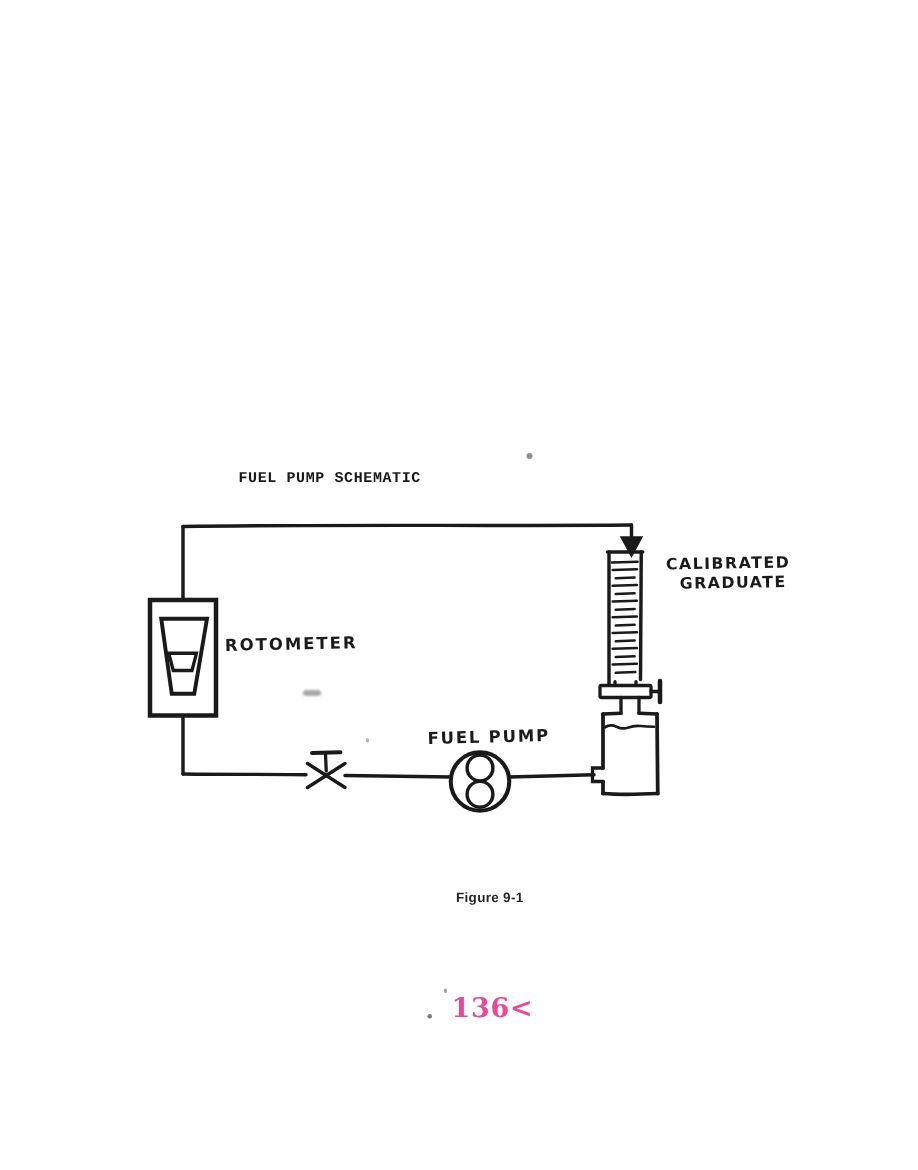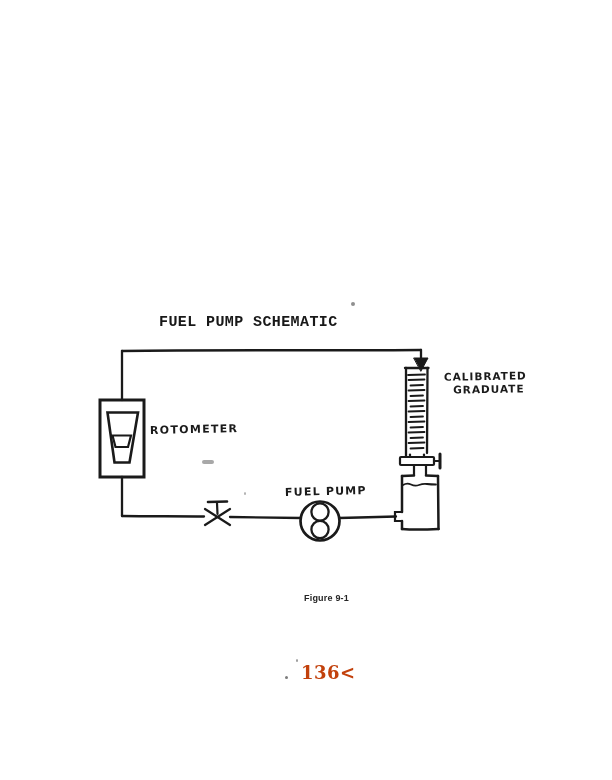--- a/index.html
+++ b/index.html
@@ -12,21 +12,21 @@
     font-family: "Liberation Sans", sans-serif;
   }
   #schematic-svg { position: absolute; left: 0; top: 0; }
 
   .label { position: absolute; color: #1b1b1b; white-space: pre; }
 
   #doc-title {
     left: 159px; top: 314px;
     font-family: "Liberation Mono", monospace;
     font-weight: 700;
-    font-size: 15px;
+    font-size: 10px;
     letter-spacing: 0.4px;
     color: #181818;
   }
   #rotometer-label {
     left: 150px; top: 423px;
     font-family: "DejaVu Sans", sans-serif;
     font-size: 11px;
     font-weight: 600;
     letter-spacing: 1.3px;
     transform: rotate(-1.2deg);
@@ -57,21 +57,21 @@
     letter-spacing: 0.2px;
     color: #252525;
     text-align: right;
   }
   #page-number {
     left: 301px; top: 662px;
     font-family: "DejaVu Serif", serif;
     font-weight: 700;
     font-size: 18px;
     letter-spacing: 0.5px;
-    color: #c2410c;
+    color: #ec4899;
   }
 
   .speck { position: absolute; border-radius: 50%; }
   #speck-1 { left: 351px; top: 302px; width: 4px; height: 4px; background: #8f8f8f; }
   #smudge-1 { left: 202px; top: 460px; width: 12px; height: 4px; background: #a8a8a8; border-radius: 2px; filter: blur(0.6px); }
   #speck-2 { left: 285px; top: 676px; width: 3px; height: 3px; background: #7c7c7c; }
   #speck-3 { left: 296px; top: 659px; width: 2px; height: 3px; background: #9a9a9a; }
   #speck-4 { left: 244px; top: 492px; width: 2px; height: 3px; background: #b0b0b0; }
 </style>
 </head>

